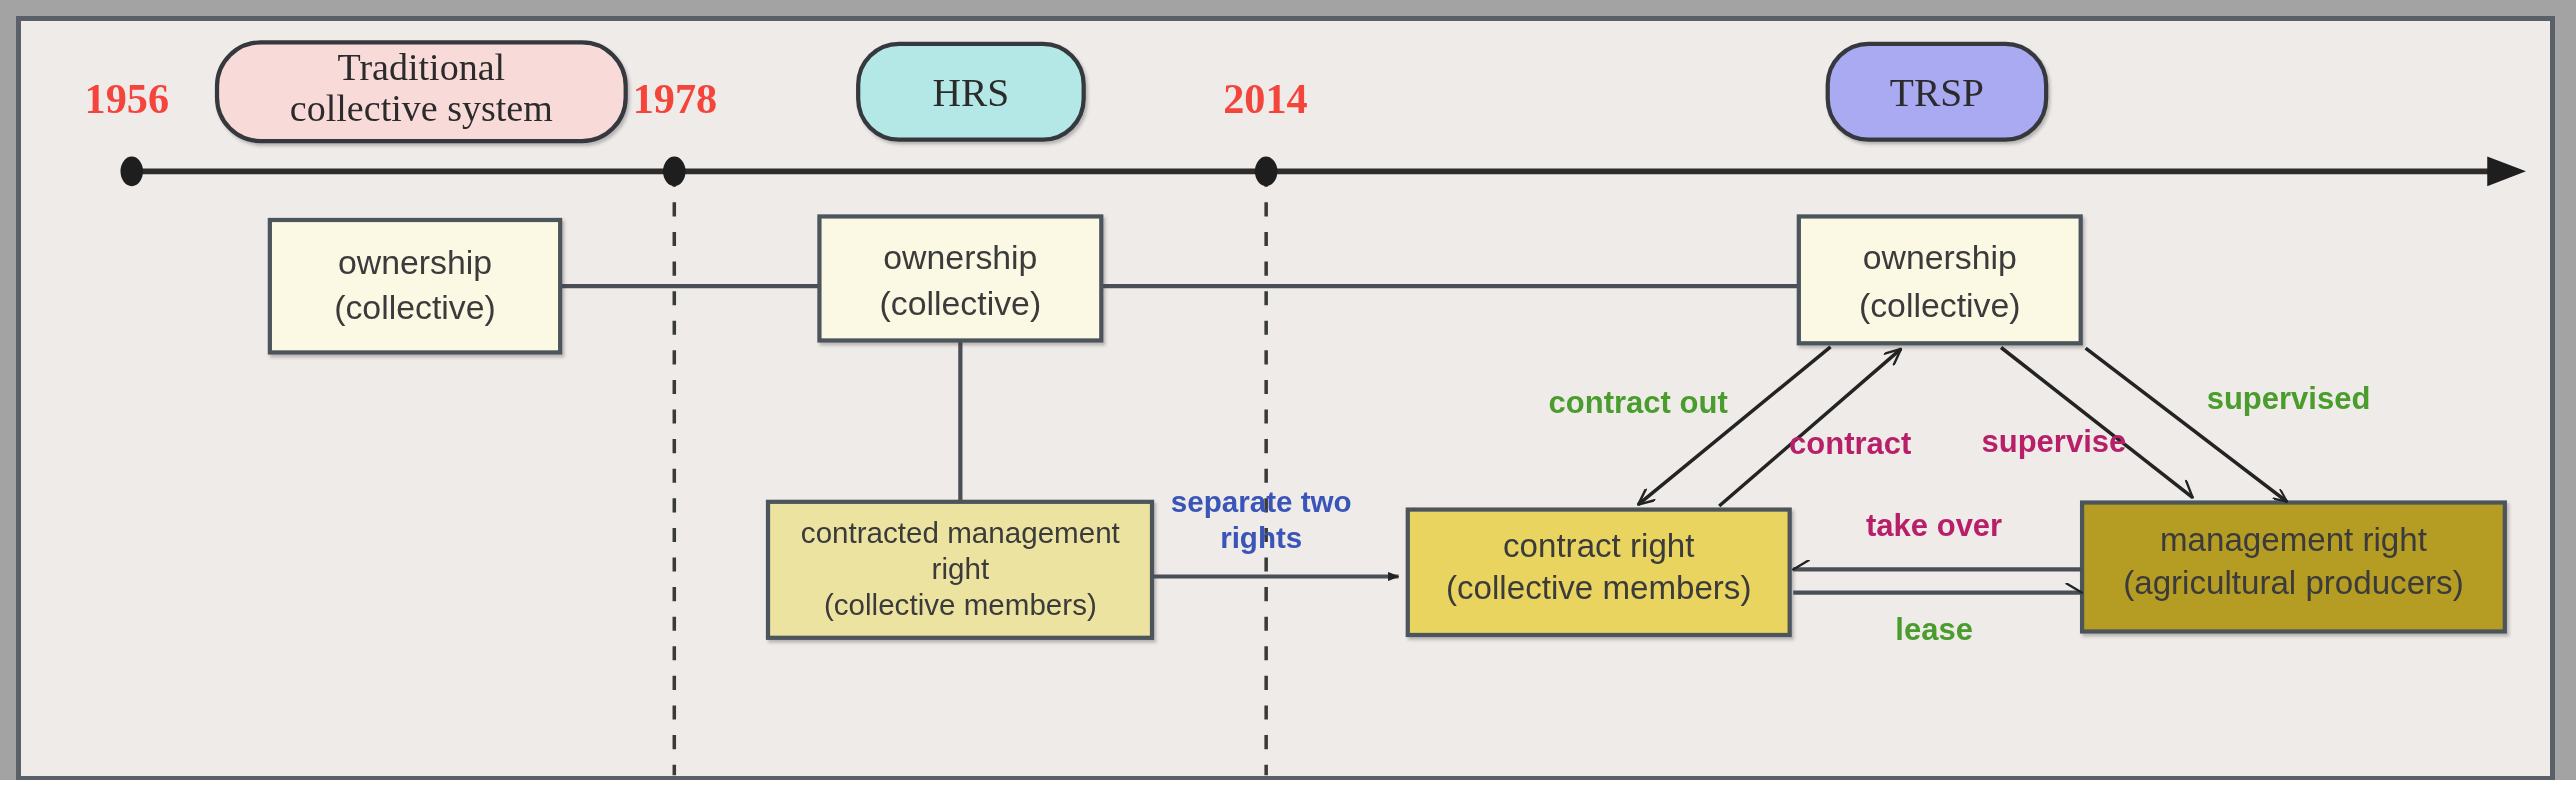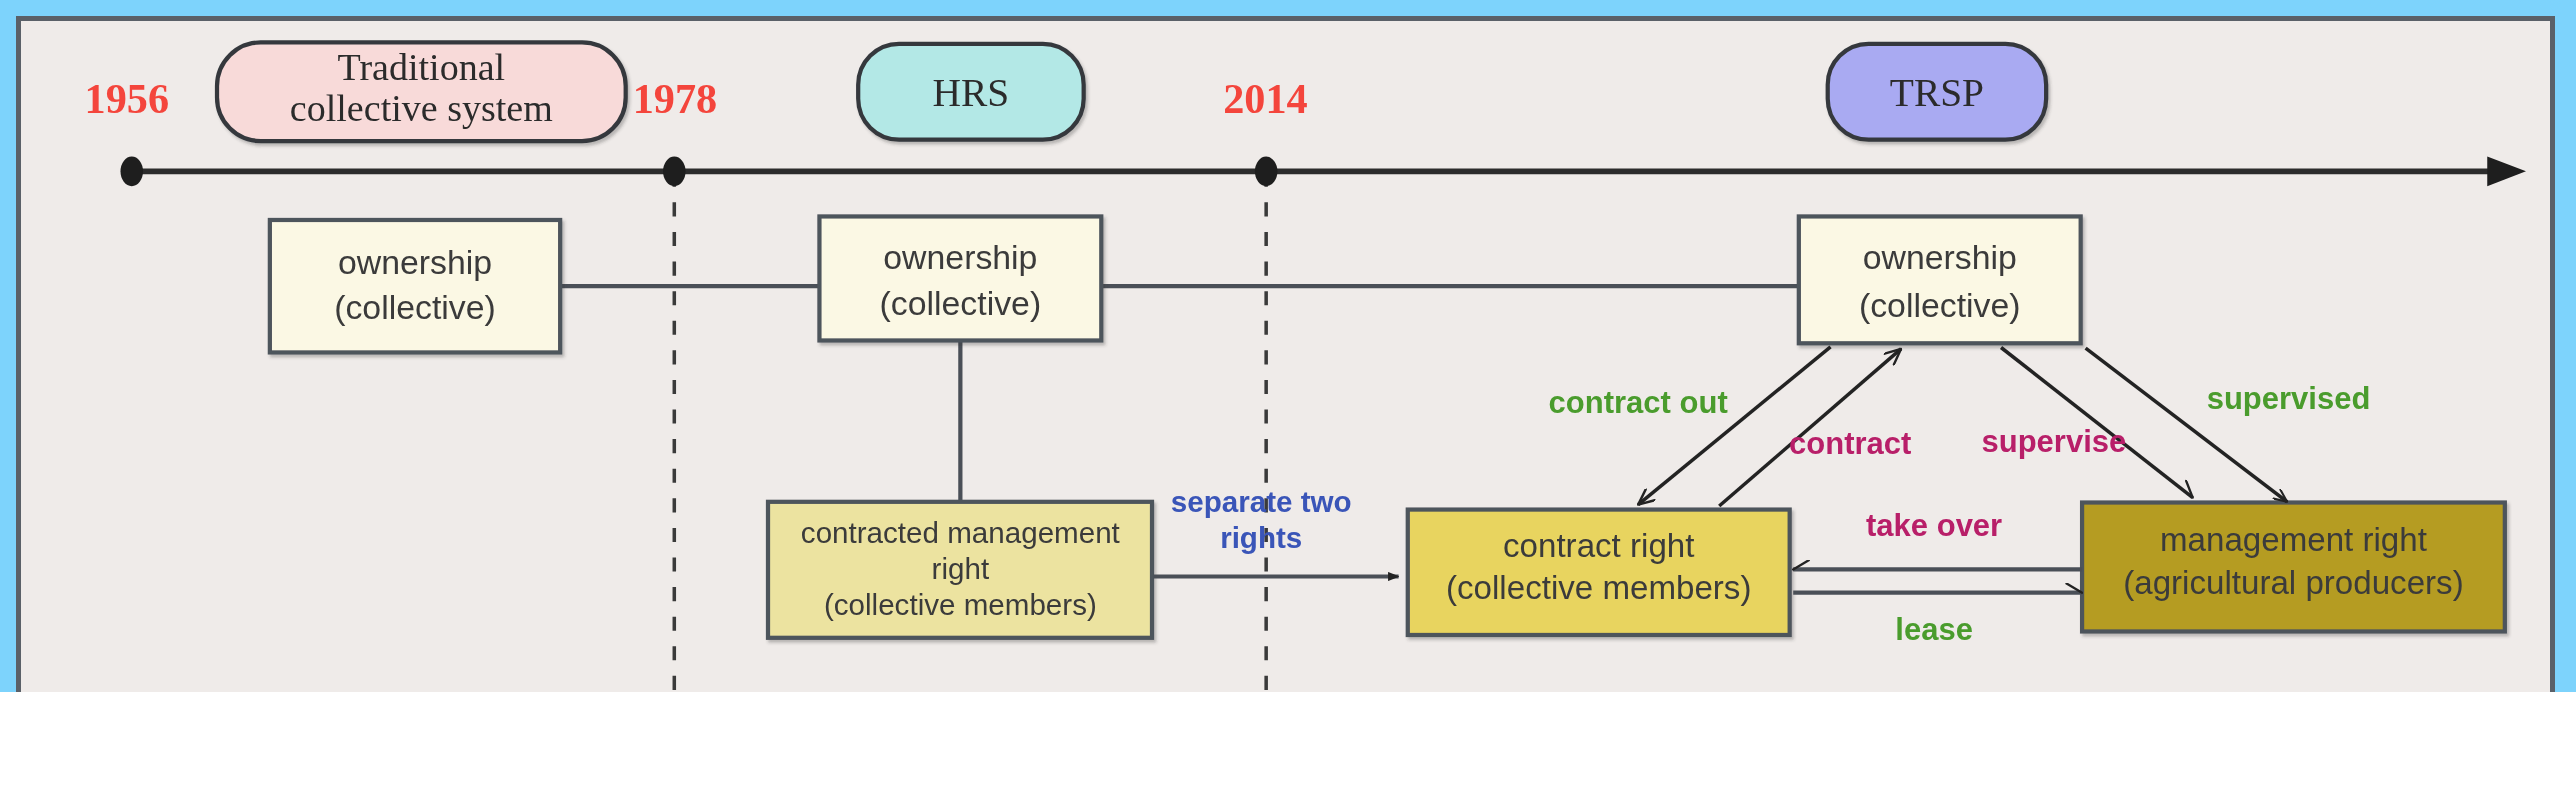--- a/index.html
+++ b/index.html
@@ -3,22 +3,22 @@
 <meta charset="utf-8">
 <style>
   html, body {
     margin: 0;
     padding: 0;
     background: #ffffff;
   }
   #stage {
     position: relative;
     width: 2576px;
-    height: 692px;
-    background: #7dd3fc;
+    height: 780px;
+    background: #a3a3a3;
     font-family: "Liberation Sans", sans-serif;
     overflow: hidden;
   }
   #frame {
     position: absolute;
     left: 15.5px;
     top: 15.5px;
     width: 2539px;
     height: 765px;
     background: #efebe9;

